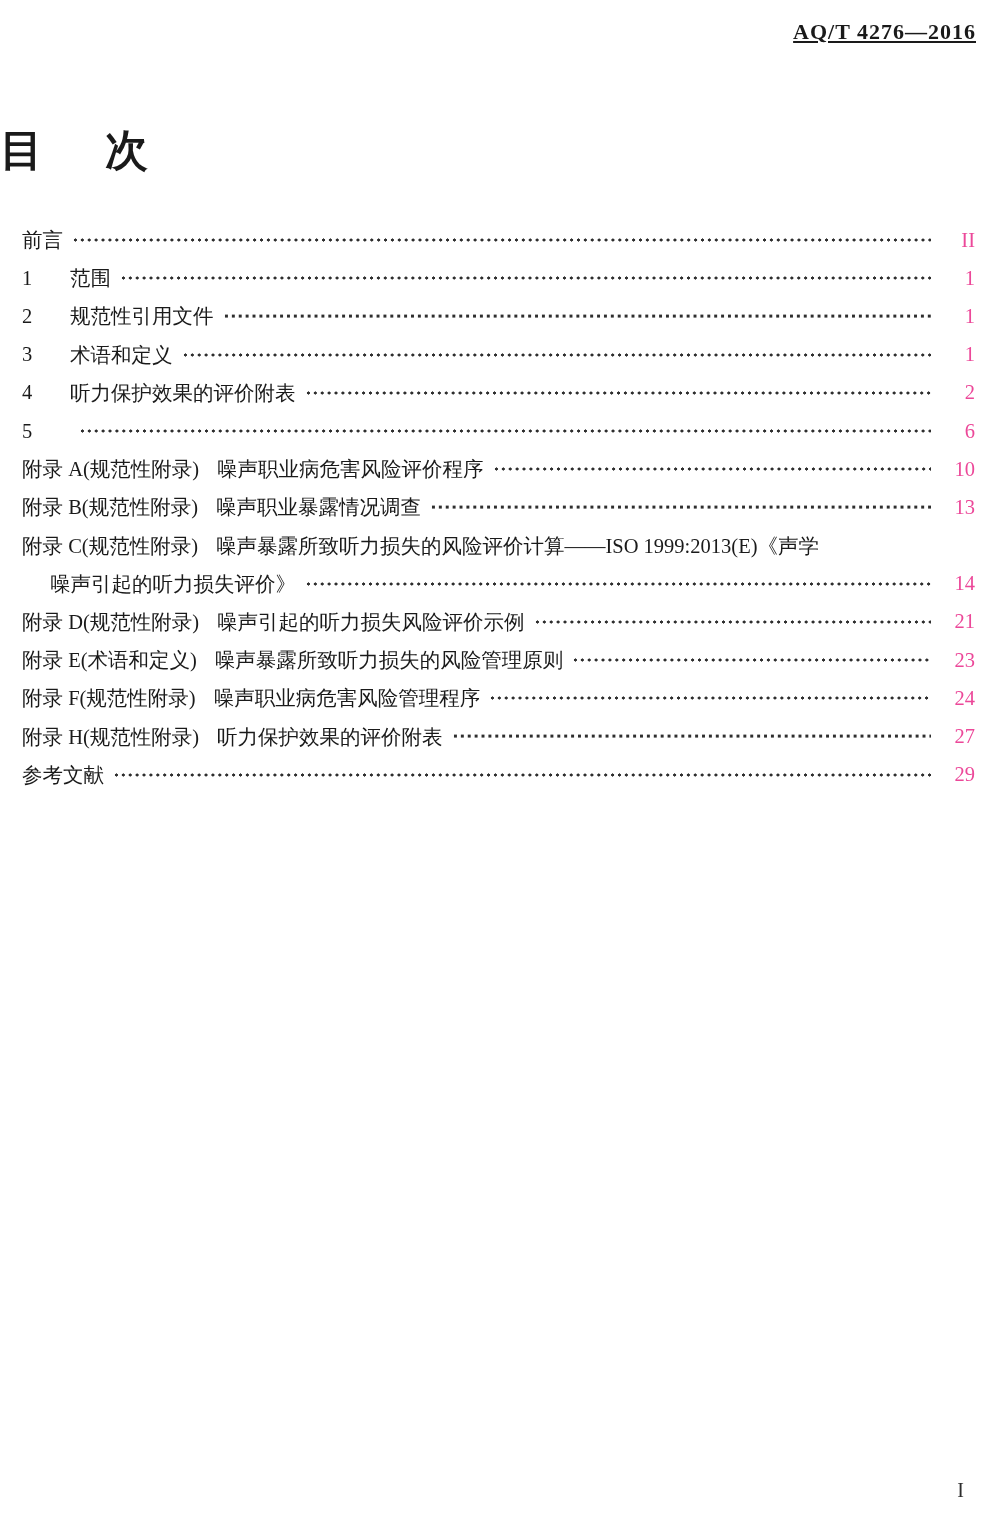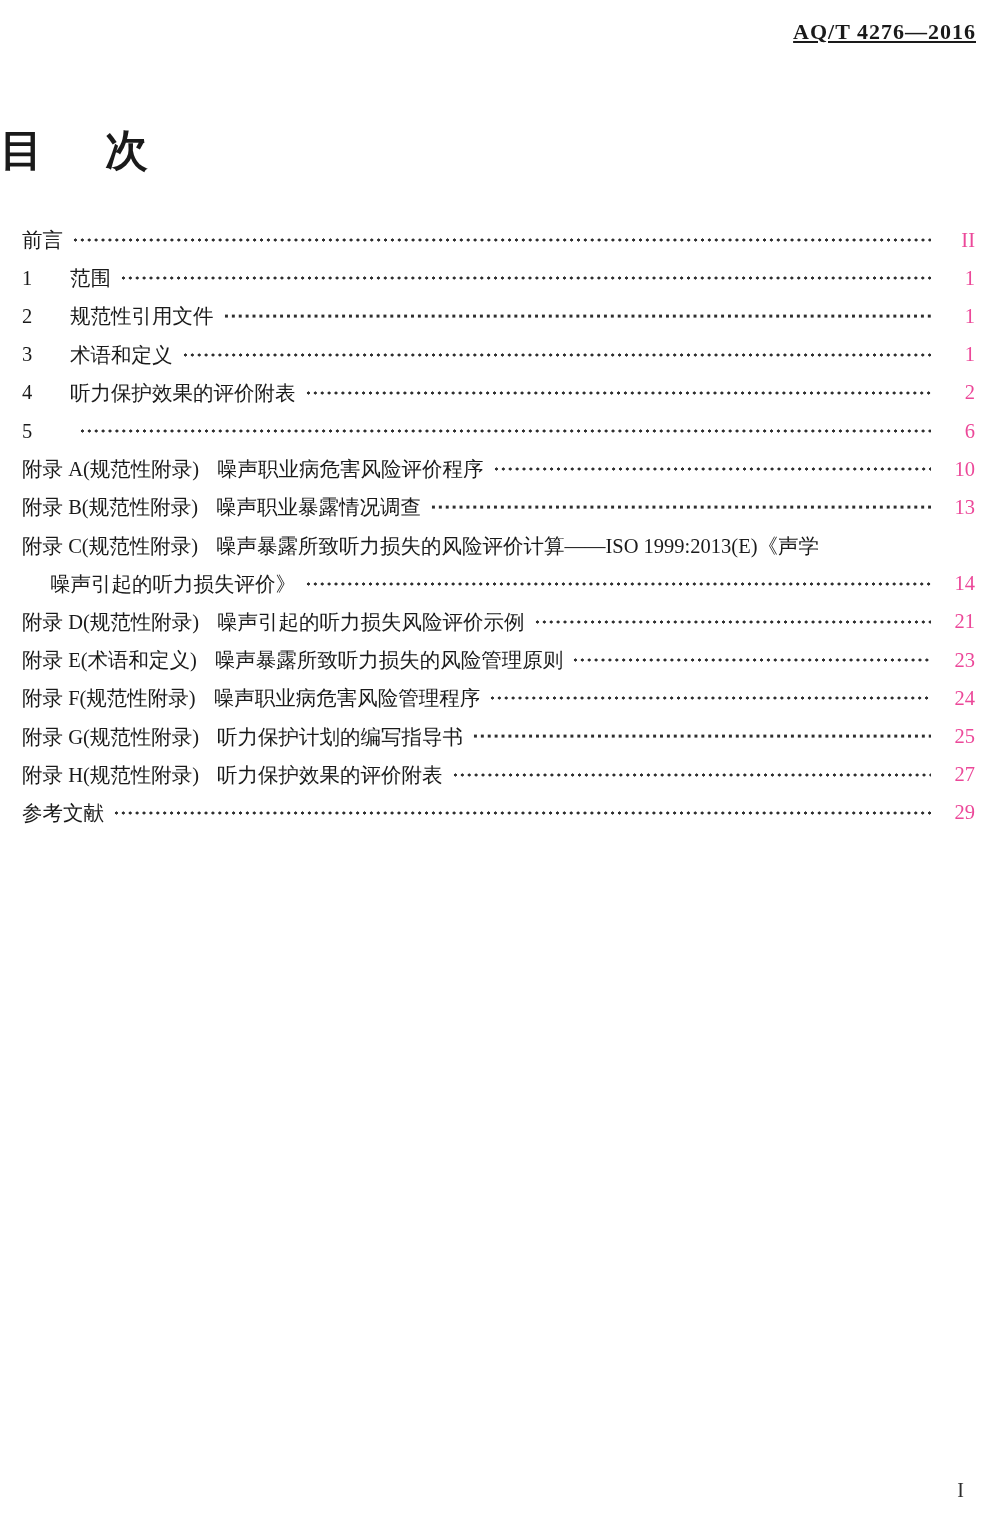--- a/index.html
+++ b/index.html
@@ -103,18 +103,17 @@
     <div class="toc-row"><span class="toc-num">3</span><span class="toc-title">术语和定义</span><span class="dot-leader"></span><span class="toc-page">1</span></div>
     <div class="toc-row"><span class="toc-num">4</span><span class="toc-title">听力保护效果的评价附表</span><span class="dot-leader"></span><span class="toc-page">2</span></div>
     <div class="toc-row"><span class="toc-num">5</span><span class="dot-leader"></span><span class="toc-page">6</span></div>
     <div class="toc-row"><span class="toc-prefix">附录 A(规范性附录)</span><span class="toc-title">噪声职业病危害风险评价程序</span><span class="dot-leader"></span><span class="toc-page">10</span></div>
     <div class="toc-row"><span class="toc-prefix">附录 B(规范性附录)</span><span class="toc-title">噪声职业暴露情况调查</span><span class="dot-leader"></span><span class="toc-page">13</span></div>
     <div class="toc-row"><span class="toc-prefix">附录 C(规范性附录)</span><span class="toc-title">噪声暴露所致听力损失的风险评价计算——ISO 1999:2013(E)《声学</span></div>
     <div class="toc-row"><span class="toc-wrap">噪声引起的听力损失评价》</span><span class="dot-leader"></span><span class="toc-page">14</span></div>
     <div class="toc-row"><span class="toc-prefix">附录 D(规范性附录)</span><span class="toc-title">噪声引起的听力损失风险评价示例</span><span class="dot-leader"></span><span class="toc-page">21</span></div>
     <div class="toc-row"><span class="toc-prefix">附录 E(术语和定义)</span><span class="toc-title">噪声暴露所致听力损失的风险管理原则</span><span class="dot-leader"></span><span class="toc-page">23</span></div>
     <div class="toc-row"><span class="toc-prefix">附录 F(规范性附录)</span><span class="toc-title">噪声职业病危害风险管理程序</span><span class="dot-leader"></span><span class="toc-page">24</span></div>
-    <div class="toc-row"><span class="toc-prefix">附录 G(规范性附录)</span><span class="toc-title">听力保护计划的编写指导书</span><span class="dot-leader"></span><span class="toc-page">25</span></div>
     <div class="toc-row"><span class="toc-prefix">附录 H(规范性附录)</span><span class="toc-title">听力保护效果的评价附表</span><span class="dot-leader"></span><span class="toc-page">27</span></div>
     <div class="toc-row"><span class="toc-title">参考文献</span><span class="dot-leader"></span><span class="toc-page">29</span></div>
   </div>
 
 <div class="footer-page">I</div>
 
 </body></html>

